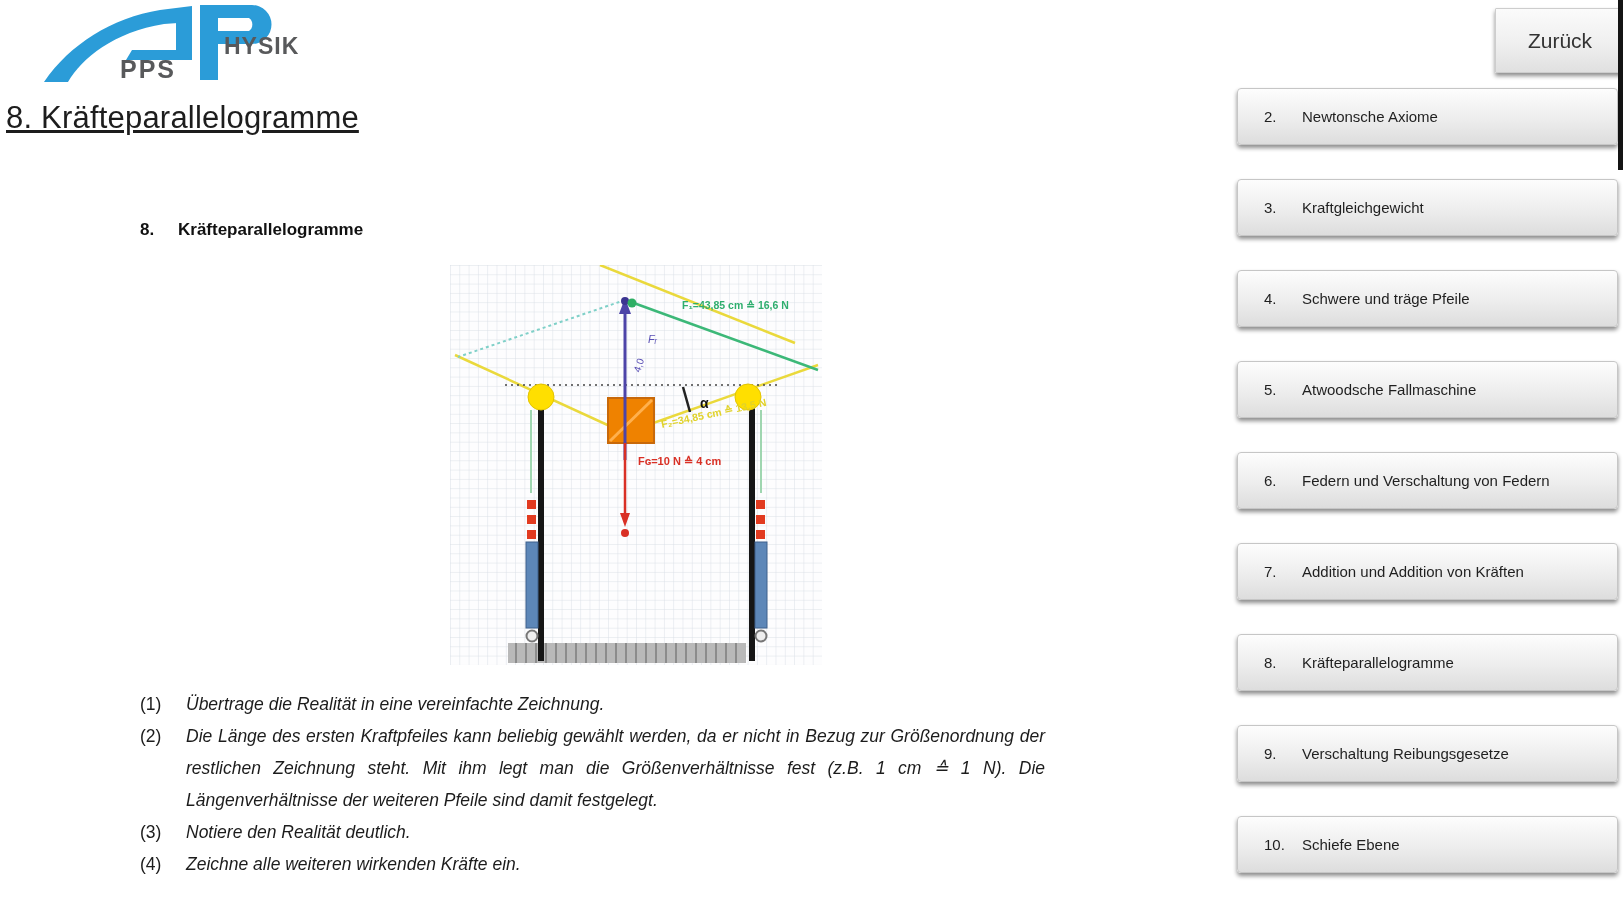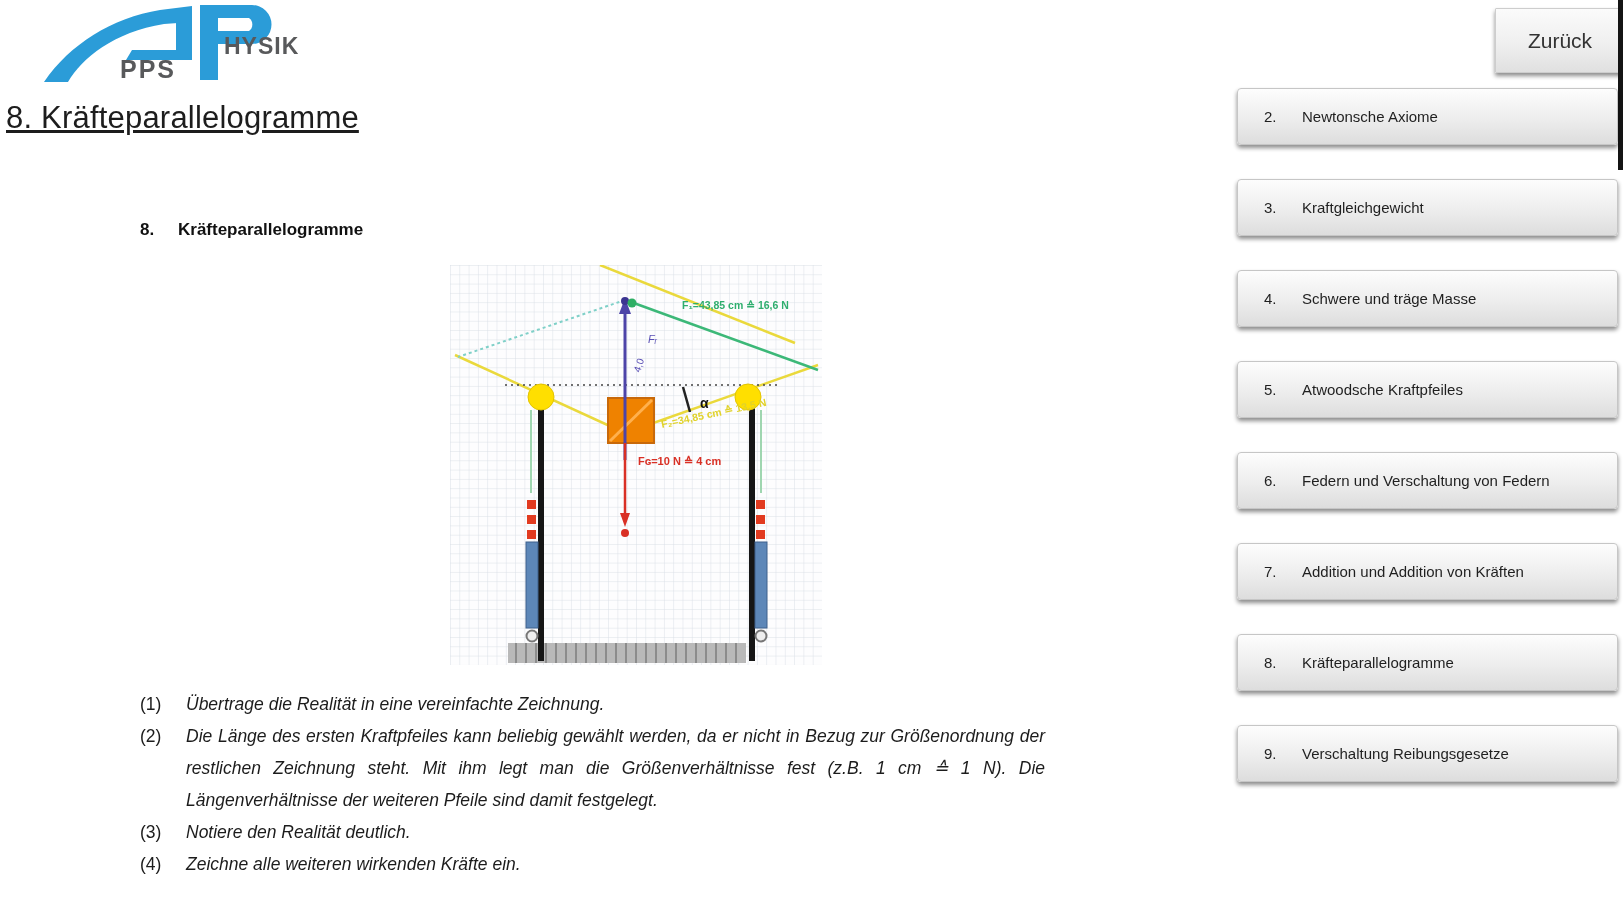--- a/index.html
+++ b/index.html
@@ -169,37 +169,41 @@
     <div class="nav-btn">
       <span class="nav-num">2.</span>
       <span class="nav-label">Newtonsche Axiome</span>
     </div>
     <div class="nav-btn">
       <span class="nav-num">3.</span>
       <span class="nav-label">Kraftgleichgewicht</span>
     </div>
     <div class="nav-btn">
       <span class="nav-num">4.</span>
-      <span class="nav-label">Schwere und träge Masse</span>
+      <span class="nav-label">Schwere und träge Pfeile</span>
     </div>
     <div class="nav-btn">
       <span class="nav-num">5.</span>
-      <span class="nav-label">Atwoodsche Kraftpfeiles</span>
+      <span class="nav-label">Atwoodsche Fallmaschine</span>
     </div>
     <div class="nav-btn">
       <span class="nav-num">6.</span>
       <span class="nav-label">Federn und Verschaltung von Federn</span>
     </div>
     <div class="nav-btn">
       <span class="nav-num">7.</span>
       <span class="nav-label">Addition und Addition von Kräften</span>
     </div>
     <div class="nav-btn">
       <span class="nav-num">8.</span>
       <span class="nav-label">Kräfteparallelogramme</span>
     </div>
     <div class="nav-btn">
       <span class="nav-num">9.</span>
       <span class="nav-label">Verschaltung Reibungsgesetze</span>
     </div>
+    <div class="nav-btn">
+      <span class="nav-num">10.</span>
+      <span class="nav-label">Schiefe Ebene</span>
+    </div>
   </div>
 
 </div>
 
 </body></html>

